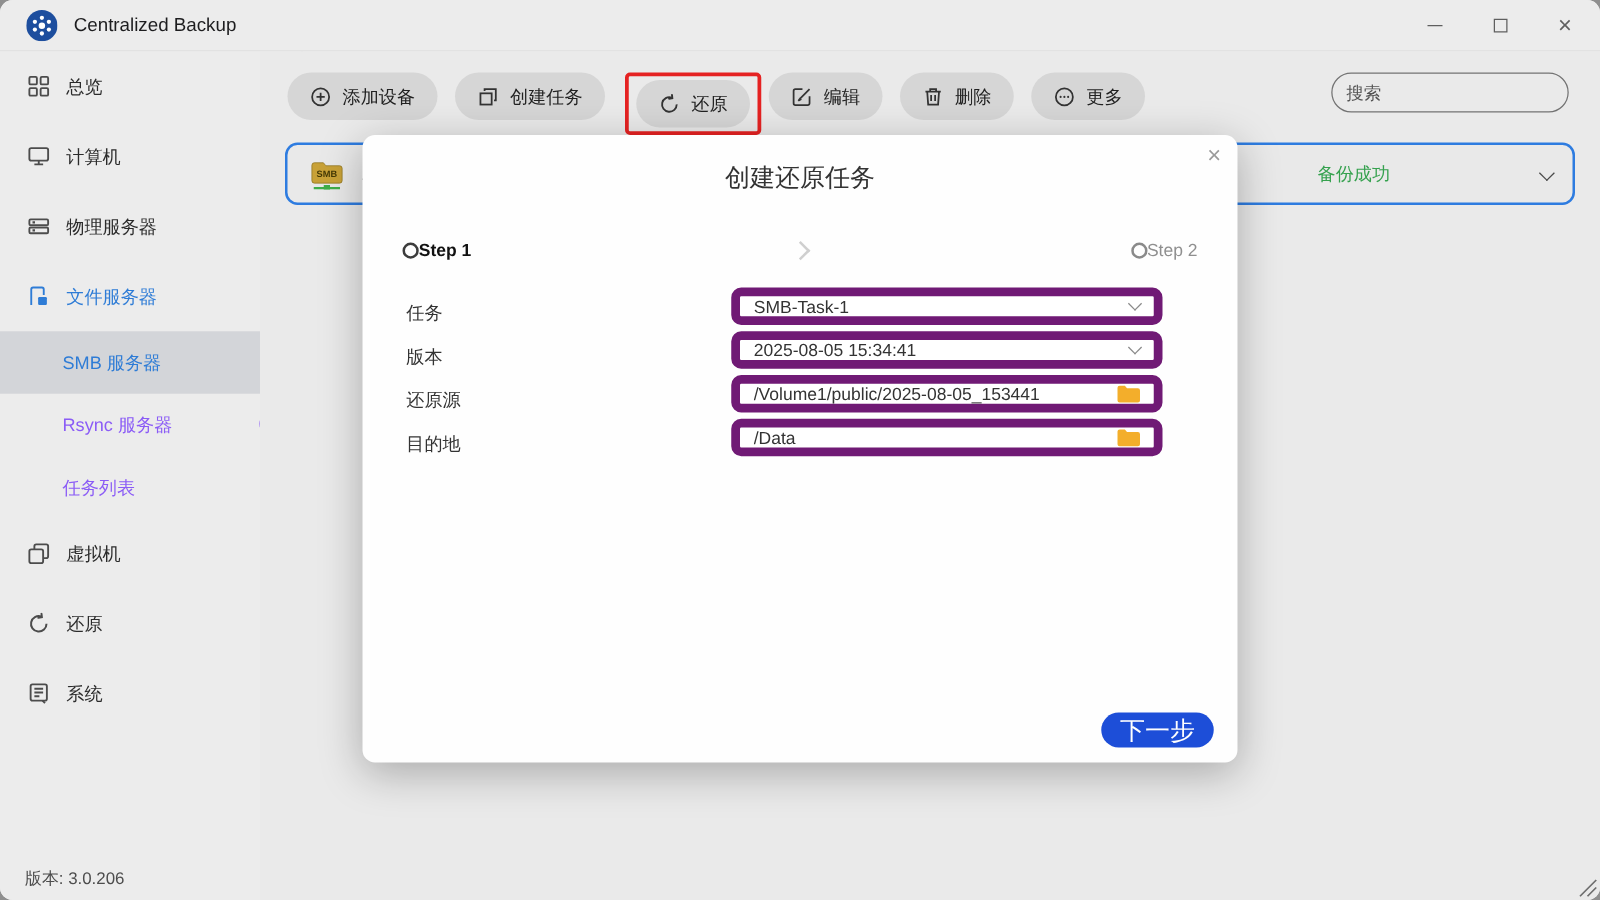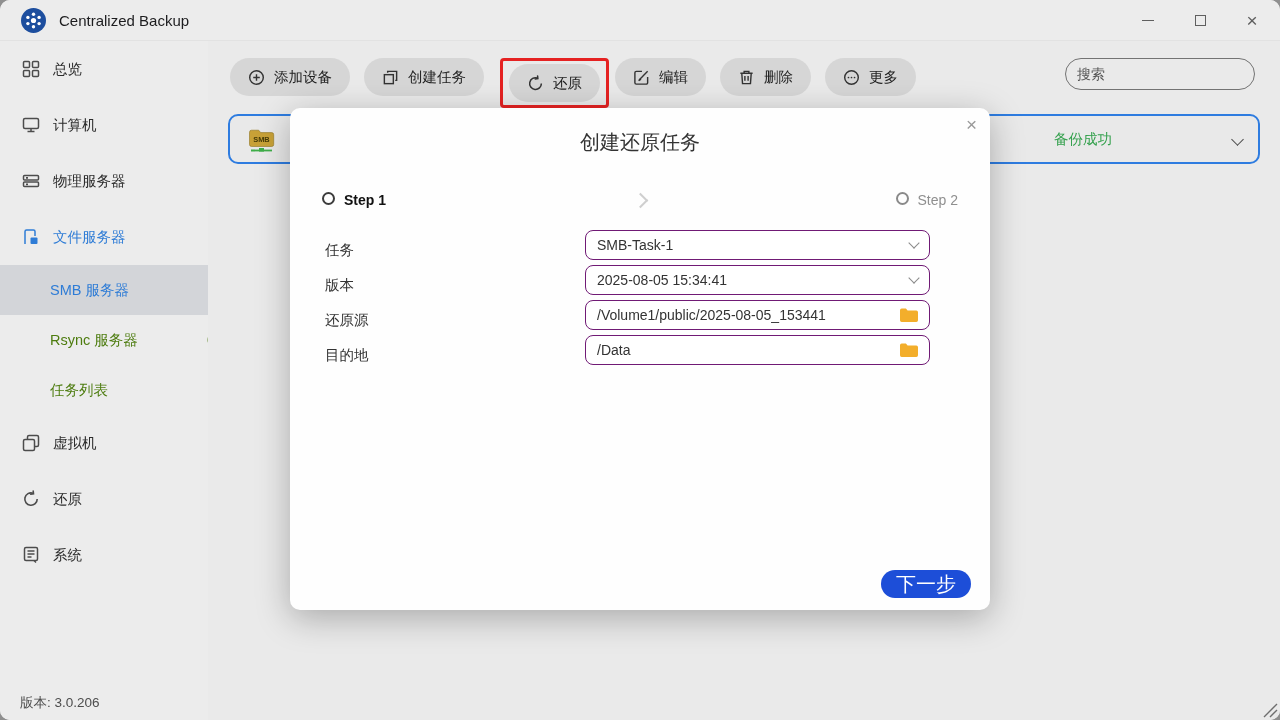--- a/index.html
+++ b/index.html
@@ -17,21 +17,21 @@
   .glyph-min { width:12px; height:0; border-top:1.6px solid #5f5f5f; display:block; }
   .glyph-max { width:11px; height:11px; border:1.6px solid #5f5f5f; display:block; }
   .glyph-close { font-size:19px; line-height:1; color:#5f5f5f; }
 
   
   .sidebar { position:absolute; top:41px; left:0; width:242px; bottom:0; border-right:1px solid #dcdcdc; background:#ececec; }
   .side-item { height:56px; display:flex; align-items:center; padding:0 22px; font-size:14.5px; color:#2b2b2b; cursor:default; }
   .side-item .ico { width:18px; height:18px; margin-right:13px; color:#4c4c4c; flex:0 0 auto; }
   .side-item.active-parent { color:#2e7cd6; }
   .side-item.active-parent .ico { color:#2e7cd6; }
-  .side-sub { height:50px; display:flex; align-items:center; padding:0 26px 0 50px; font-size:14.5px; color:#4d7c0f; cursor:default; }
+  .side-sub { height:50px; display:flex; align-items:center; padding:0 26px 0 50px; font-size:14.5px; color:#8b5cf6; cursor:default; }
   .side-sub .cnt { margin-left:auto; font-size:14.5px; }
   .side-sub.selected { background:#d3d5d9; color:#2e7cd6; }
   .chev { width:8px; height:8px; border-right:1.5px solid #8a8a8a; border-bottom:1.5px solid #8a8a8a; display:inline-block; }
   .chev.down { transform:rotate(45deg); margin-top:-4px; }
   .chev.up { transform:rotate(-135deg); margin-top:4px; }
   .side-item .chev { margin-left:auto; }
   .version { position:absolute; left:20px; bottom:8px; font-size:13.5px; color:#4d4d4d; }
 
   
   .content { position:absolute; top:41px; left:208px; right:0; bottom:0; background:#eaeaea; }
@@ -51,30 +51,30 @@
   .dev-name { margin-left:12px; font-size:15px; color:#333; }
   .dev-status { position:absolute; left:824px; font-size:14.5px; color:#35a14e; }
   .dev-expand { position:absolute; right:16px; }
   .dev-expand .chev { border-color:#4a4a4a; width:9px; height:9px; }
 
   
   .modal { position:absolute; left:290px; top:108px; width:700px; height:502px; background:#fefefe; border-radius:10px; box-shadow:0 8px 34px rgba(0,0,0,.28); z-index:5; }
   .modal-close { position:absolute; top:6px; right:13px; font-size:19px; color:#9a9a9a; cursor:default; }
   .modal-title { text-align:center; padding-top:21px; font-size:20px; color:#333; }
   .steps { position:absolute; top:84px; left:32px; right:32px; display:flex; align-items:center; justify-content:space-between; }
-  .step { display:flex; align-items:flex-start; gap:9px; }
+  .step { display:flex; align-items:center; }
   .step-circle { width:13px; height:13px; border-radius:50%; border:2px solid #3c3c3c; }
   .step-label { font-size:14px; font-weight:bold; color:#111; }
   .step.inactive .step-circle { border-color:#8a8a8a; }
   .step.inactive .step-label { color:#8f8f8f; font-weight:normal; }
   .step-arrow { width:11px; height:11px; border-right:2px solid #cfcfcf; border-bottom:2px solid #cfcfcf; transform:rotate(-45deg); }
 
   .frow { position:absolute; left:35px; right:0; height:30px; display:flex; align-items:flex-end; }
   .frow .flabel { width:260px; font-size:14.5px; color:#333; }
-  .fctrl { width:345px; height:30px; border:1px solid #701a75; border-radius:8px; background:#fff; display:flex; align-items:center; padding:0 11px; font-size:14px; color:#333; cursor:default; }
+  .fctrl { width:345px; height:30px; border:7px solid #701a75; border-radius:8px; background:#fff; display:flex; align-items:center; padding:0 11px; font-size:14px; color:#333; cursor:default; }
   .fctrl .fval { flex:1; overflow:hidden; white-space:nowrap; }
   .fctrl .chev { border-color:#8a8a8a; }
   .folder-btn { width:19px; height:16px; flex:0 0 auto; cursor:pointer; }
 
   .next-btn { position:absolute; right:19px; bottom:12px; width:90px; height:28px; border-radius:14px; background:#1d4ed8; border:none; color:#fff; font-size:20px; display:flex; align-items:center; justify-content:center; cursor:pointer; font-family:Liberation Sans, sans-serif; }
 
   .resize-grip { position:absolute; right:2px; bottom:2px; width:20px; height:18px; }
 </style>
 </head>
 <body>

